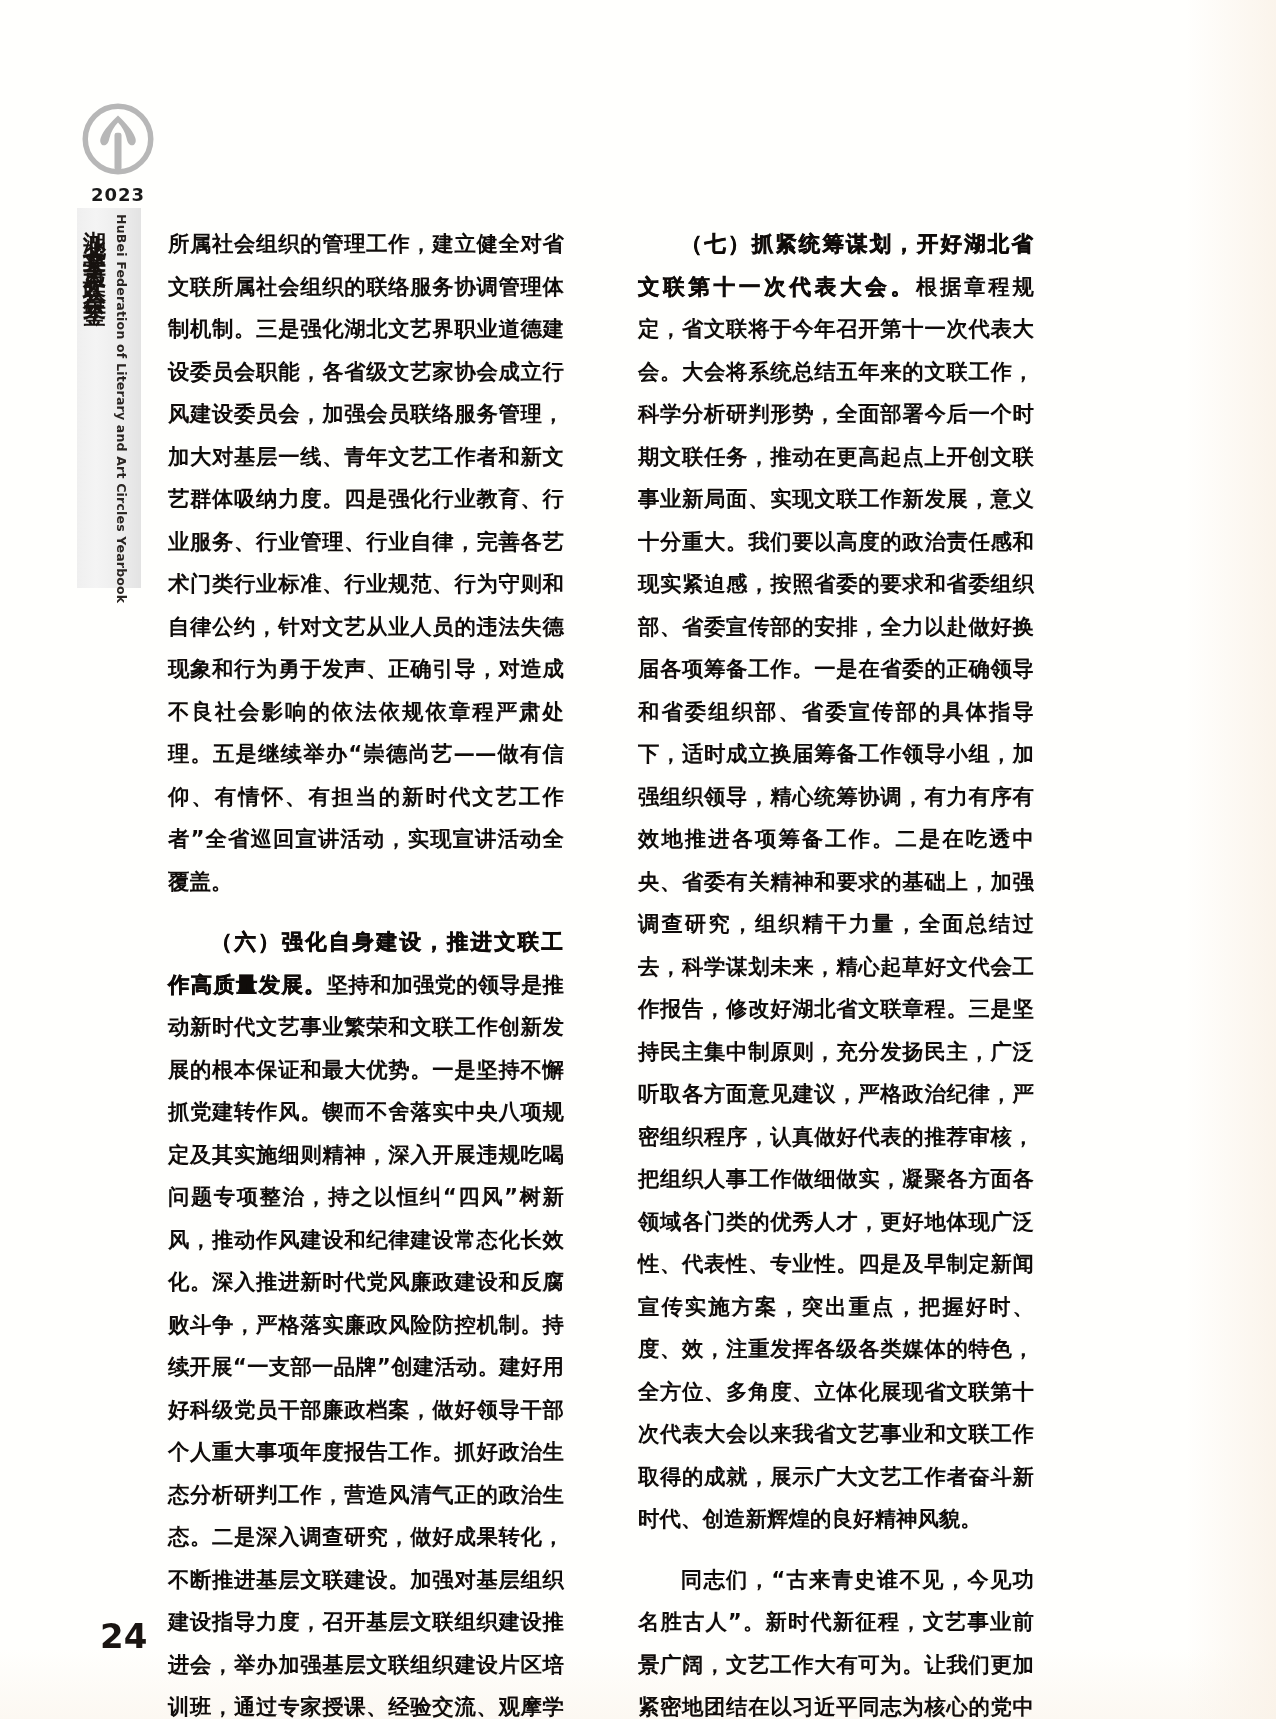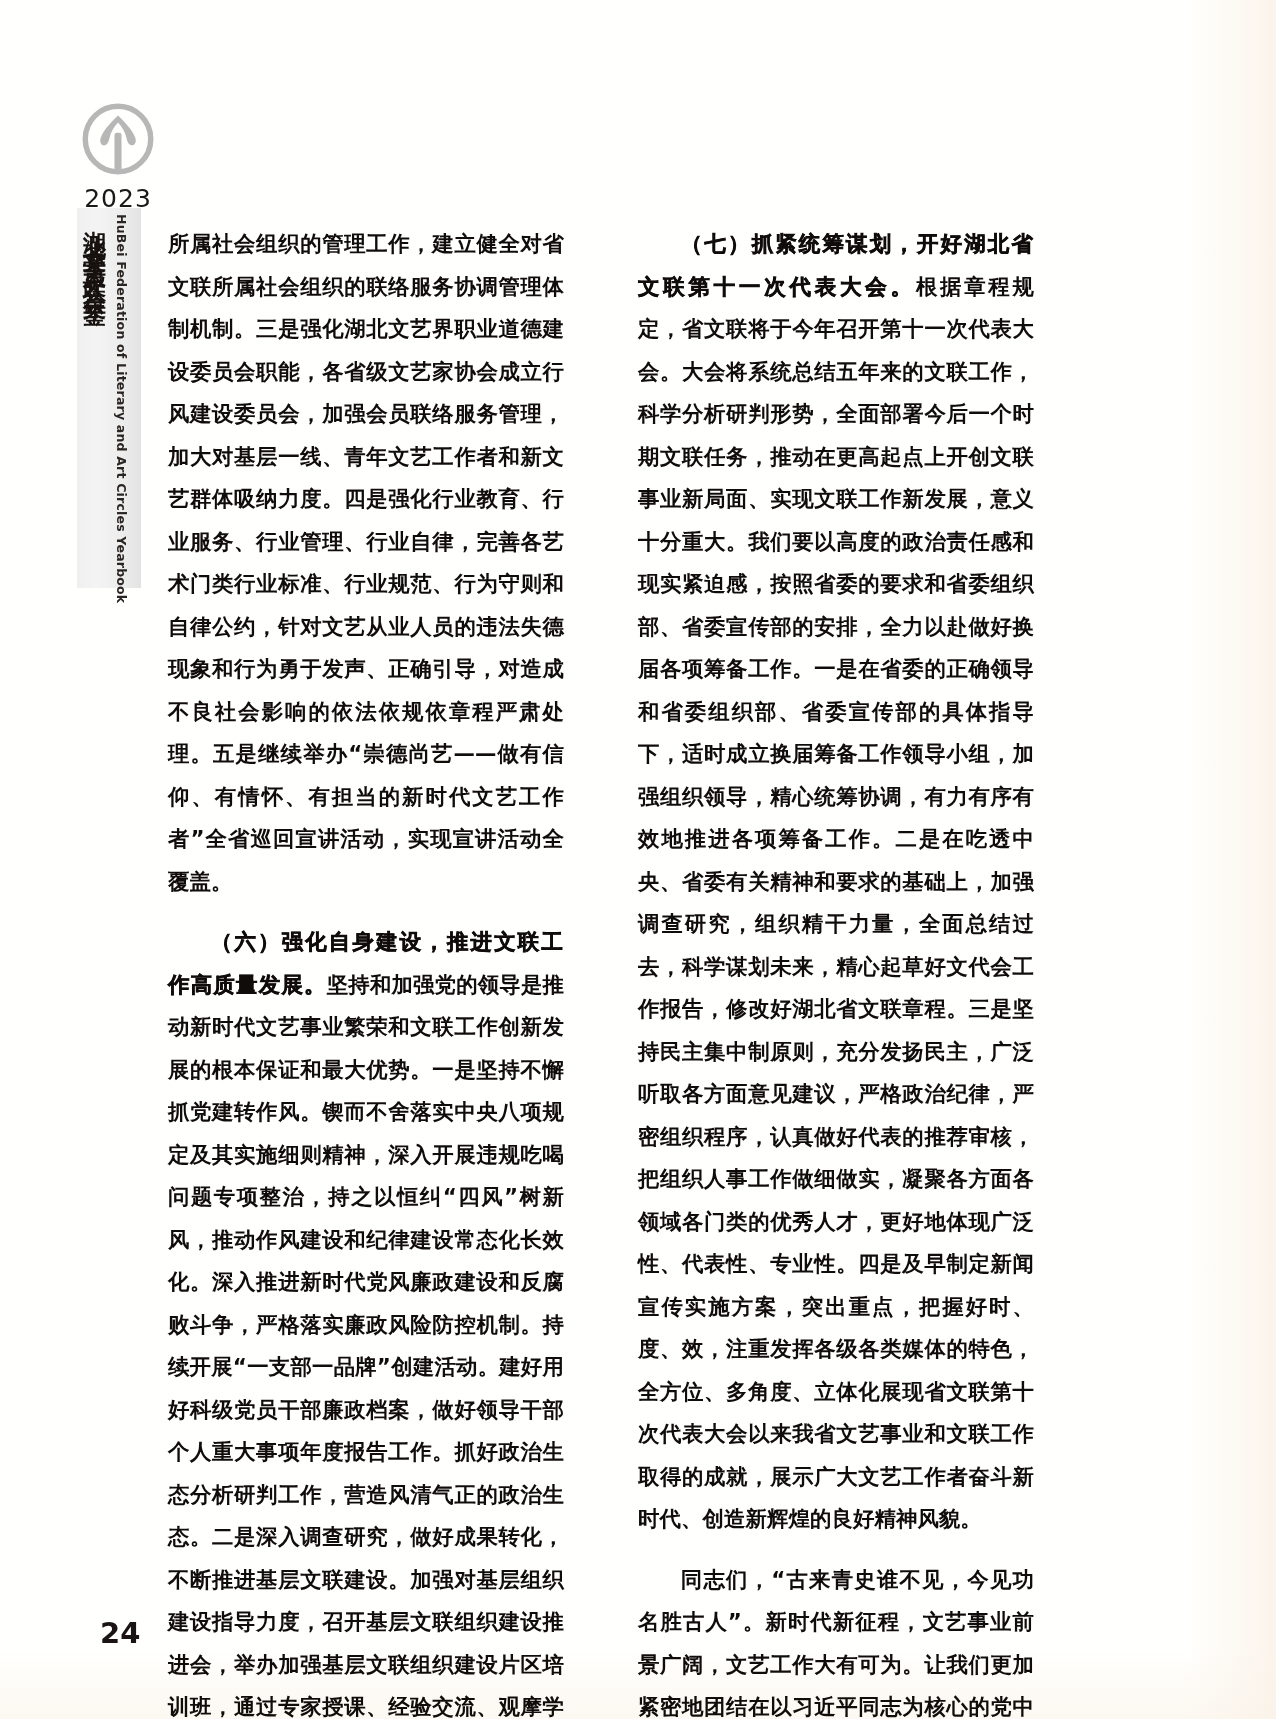--- a/index.html
+++ b/index.html
@@ -35,22 +35,22 @@
     text-align: center;
   }
   #logo-mark {
     width: 78px;
     height: 78px;
     margin: 0 auto;
     display: block;
   }
   #year-label {
     font-family: "DejaVu Sans", sans-serif;
-    font-weight: normal;
-    font-size: 25px;
+    font-weight: bold;
+    font-size: 18px;
     letter-spacing: 1px;
     color: #1a1a1a;
     margin-top: 6px;
   }
 
   
   #spine {
     position: absolute;
     left: 77px;
     top: 208px;
@@ -115,21 +115,21 @@
     -webkit-text-stroke: 0.55px #100c0a;
   }
 
   
   #folio {
     position: absolute;
     left: 100px;
     top: 1616px;
     font-family: "DejaVu Sans", sans-serif;
     font-weight: bold;
-    font-size: 29px;
+    font-size: 34px;
     color: #1a1512;
   }
 </style>
 </head>
 <body>
 
 <div id="page">
 
   <div id="paper-tint"></div>
 

